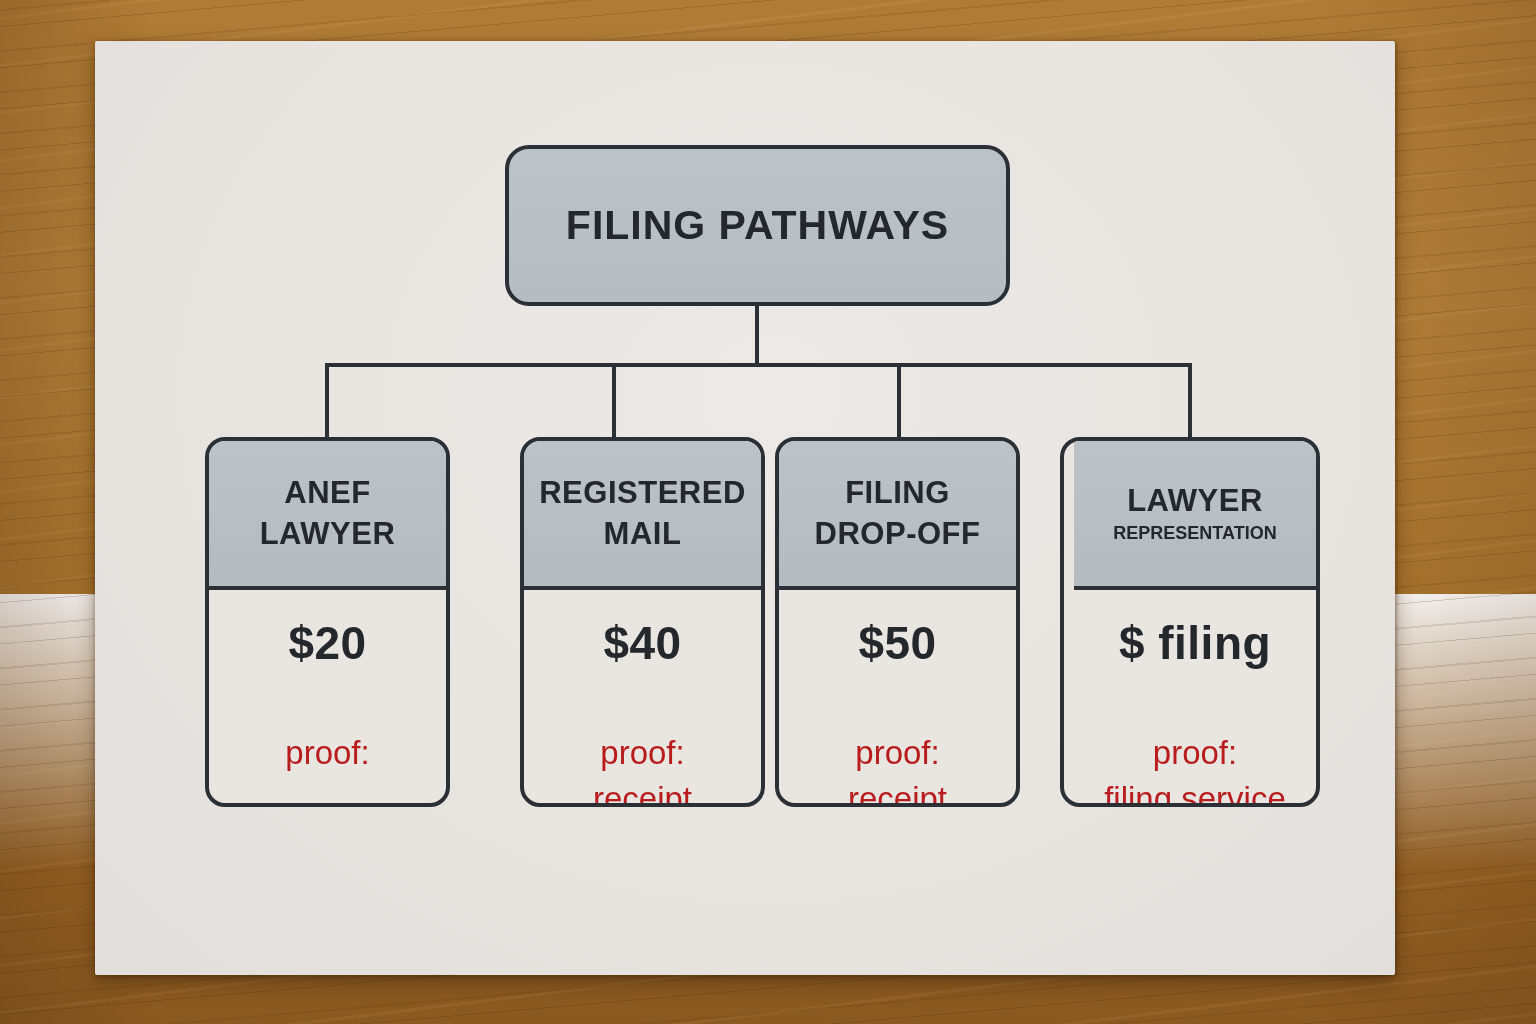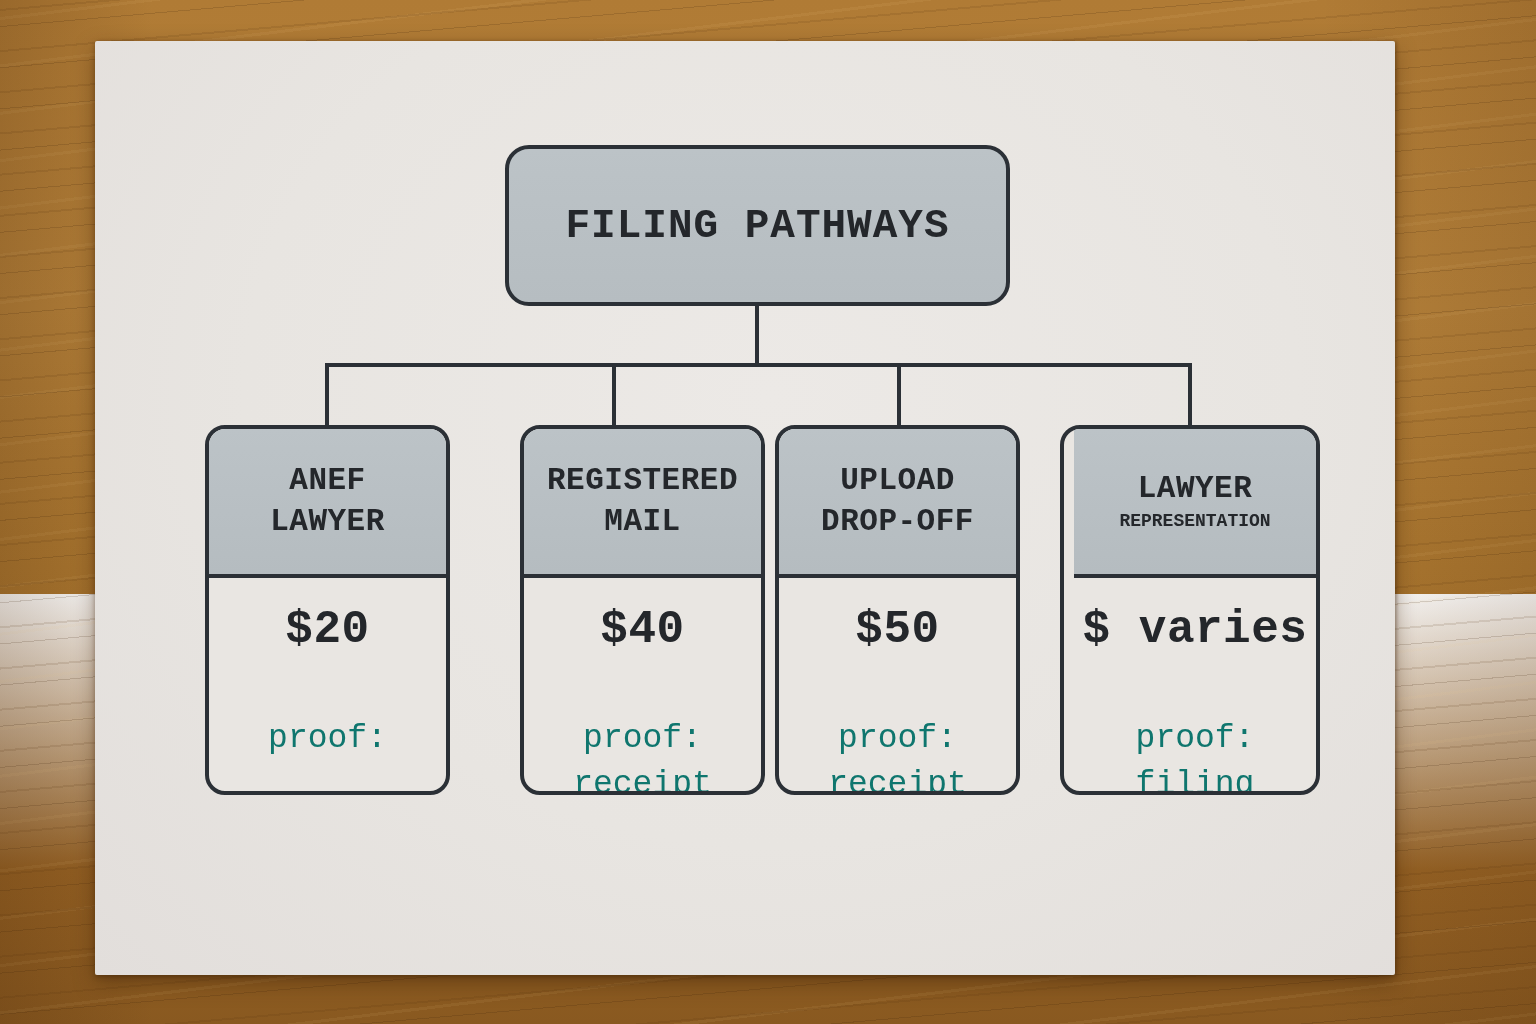--- a/index.html
+++ b/index.html
@@ -54,21 +54,20 @@
     height: 934px;
     pointer-events: none;
   }
 
   
   .box {
     position: absolute;
     border: 4px solid #2b3036;
     background: #e9e6e2;
     color: #24272b;
-    font-family: Liberation Mono, monospace;
   }
 
   .root-box {
     left: 410px;
     top: 104px;
     width: 505px;
     height: 161px;
     border-radius: 24px;
     background: linear-gradient(180deg, #bcc3c7 0%, #b6bdc1 100%);
     display: flex;
@@ -76,21 +75,21 @@
     justify-content: center;
   }
   .root-title {
     font-size: 41px;
     font-weight: bold;
     letter-spacing: 1px;
     color: #24272b;
   }
 
   .node {
-    top: 384px;
+    top: 396px;
     width: 245px;
     height: 370px;
     border-radius: 20px;
     display: flex;
     flex-direction: column;
     overflow: hidden;
   }
   .node-1 { left: 110px; }
   .node-2 { left: 395px; margin-left: 30px; }
   .node-3 { left: 680px; }
@@ -130,21 +129,21 @@
   .cost {
     font-size: 46px;
     font-weight: bold;
     letter-spacing: 0.5px;
   }
   .proof {
     margin-top: 28px;
     font-size: 33px;
     font-weight: 400;
     line-height: 1.4;
-    color: #0f766e;
+    color: #b91c1c;
   }
   .proof span { display: block; }
 </style>
 </head>
 <body>
 
 <div class="scene">
   <div class="paper">
 
     <svg class="connectors" viewBox="0 0 1300 934" xmlns="http://www.w3.org/2000/svg">
@@ -184,39 +183,39 @@
         <div class="cost">$40</div>
         <div class="proof">
           <span>proof:</span>
           <span>receipt</span>
         </div>
       </div>
     </div>
 
     <div class="box node node-3">
       <div class="node-header">
-        <span class="hline hline-1">UPLOAD</span>
+        <span class="hline hline-1">FILING</span>
         <span class="hline hline-2">DROP-OFF</span>
       </div>
       <div class="node-body">
         <div class="cost">$50</div>
         <div class="proof">
           <span>proof:</span>
           <span>receipt</span>
         </div>
       </div>
     </div>
 
     <div class="box node node-4">
       <div class="node-header">
         <span class="hline hline-1">LAWYER</span>
         <span class="hline hline-2">REPRESENTATION</span>
       </div>
       <div class="node-body">
-        <div class="cost">$ varies</div>
+        <div class="cost">$ filing</div>
         <div class="proof">
           <span>proof:</span>
           <span>filing service</span>
         </div>
       </div>
     </div>
 
   </div>
 </div>
 

